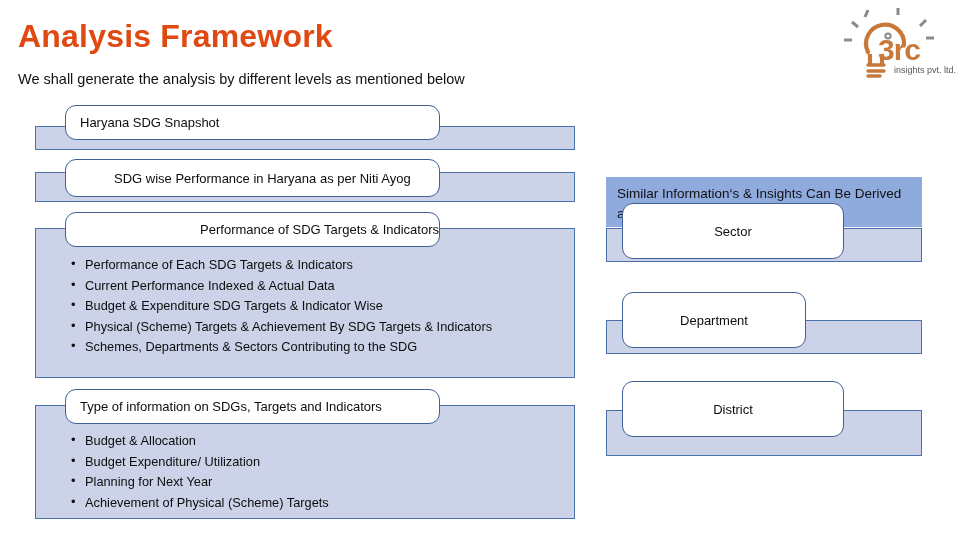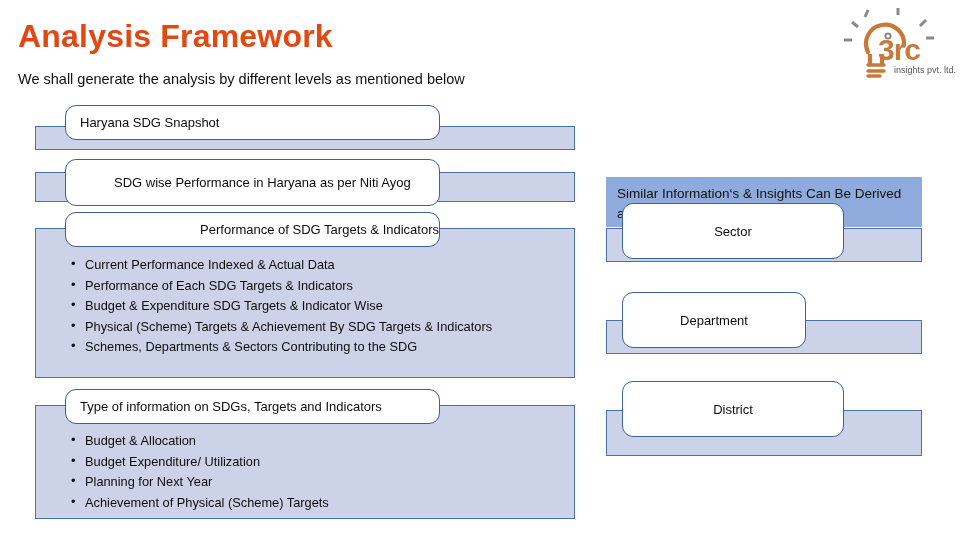--- a/index.html
+++ b/index.html
@@ -138,31 +138,31 @@
       <text x="56" y="69" font-family="'Liberation Sans', sans-serif" font-size="9" fill="#5A5A5A">insights pvt. ltd.</text>
     </svg>
   </div>
 
   <div class="panel" style="left:35px; top:126px; width:540px; height:24px;"></div>
   <div class="callout left-text" style="left:65px; top:105px; width:375px; height:35px;">
     <span>Haryana SDG Snapshot</span>
   </div>
 
   <div class="panel" style="left:35px; top:172px; width:540px; height:30px;"></div>
-  <div class="callout left-text" style="left:65px; top:159px; width:375px; height:47px;padding-left:48px;">
+  <div class="callout left-text" style="left:65px; top:159px; width:375px; height:38px;padding-left:48px;">
     <span>SDG wise Performance in Haryana as per Niti Ayog</span>
   </div>
 
   <div class="panel" style="left:35px; top:228px; width:540px; height:150px;"></div>
   <div class="callout left-text" style="left:65px; top:212px; width:375px; height:35px;justify-content:flex-end;">
     <span>Performance of SDG Targets &amp; Indicators</span>
   </div>
   <ul class="bullet-list" id="bullets-section-3" style="left:71px; top:255px; width:430px;">
+      <li>Performance of Each SDG Targets &amp; Indicators</li>
       <li>Current Performance Indexed &amp; Actual Data</li>
-      <li>Performance of Each SDG Targets &amp; Indicators</li>
       <li>Budget &amp; Expenditure SDG Targets &amp; Indicator Wise</li>
       <li>Physical (Scheme) Targets &amp; Achievement By SDG Targets &amp; Indicators</li>
       <li>Schemes, Departments &amp; Sectors Contributing to the SDG</li>
     </ul>
 
   <div class="panel" style="left:35px; top:405px; width:540px; height:114px;"></div>
   <div class="callout left-text" style="left:65px; top:389px; width:375px; height:35px;">
     <span>Type of information on SDGs, Targets and Indicators</span>
   </div>
   <ul class="bullet-list" id="bullets-section-4" style="left:71px; top:431px; width:430px;">

